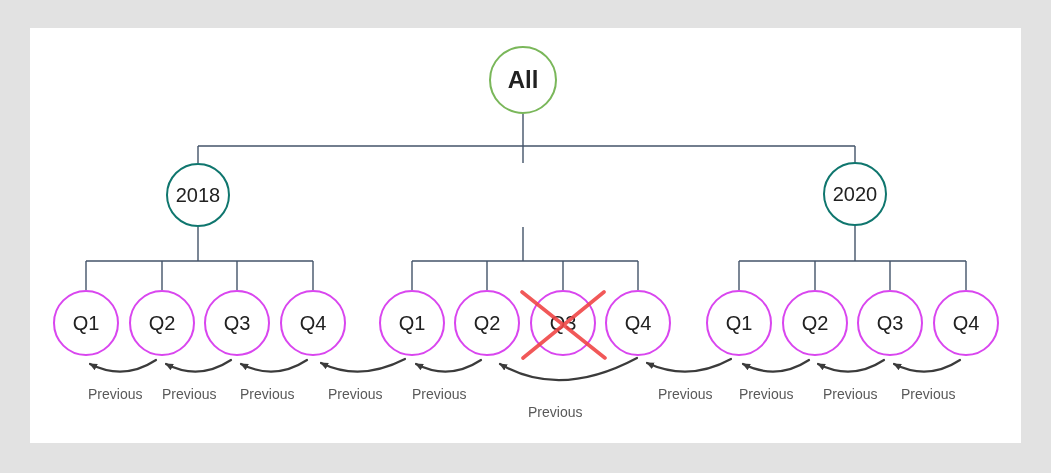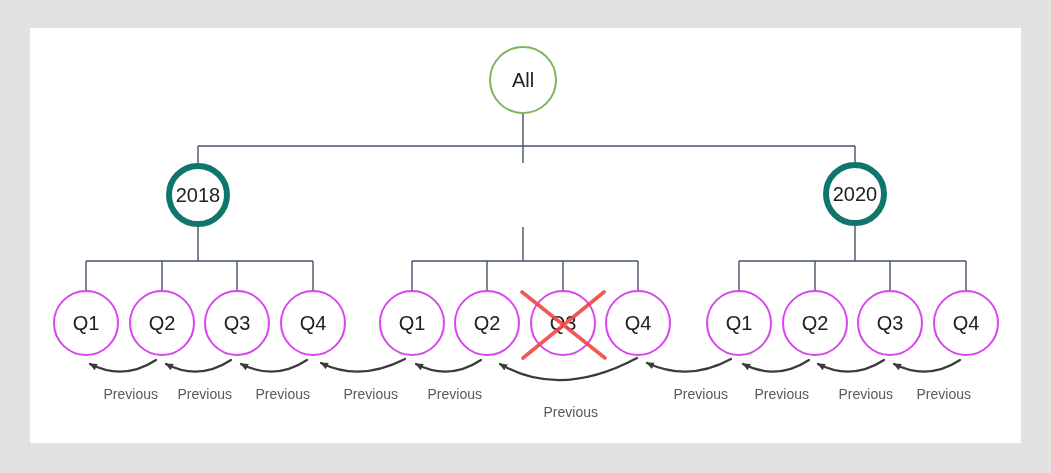--- a/index.html
+++ b/index.html
@@ -15,25 +15,25 @@
   }
   svg.layer{position:absolute;left:0;top:0;pointer-events:none;}
   #connector-layer{z-index:1;}
   #cross-layer{z-index:3;}
   .node{
     position:absolute;z-index:2;border-radius:50%;background:#fff;
     display:flex;align-items:center;justify-content:center;
     color:#212121;box-sizing:border-box;
   }
   .node span{line-height:1;}
-  .root-node{border:2px solid #7ab75a;width:68px;height:68px;font-size:20px;}
-  .year-node{border:6px solid #0f766e;width:64px;height:64px;font-size:20px;}
+  .root-node{border:2px solid #7ab75a;width:68px;height:68px;font-size:24px;font-weight:bold;}
+  .year-node{border:2px solid #0f766e;width:64px;height:64px;font-size:20px;}
   .quarter-node{border:2px solid #d946ef;width:66px;height:66px;font-size:20px;}
   .prev-label{
-    position:absolute;z-index:2;width:70px;text-align:right;
+    position:absolute;z-index:2;width:70px;text-align:left;
     font-size:14px;color:#595959;
   }
 </style>
 </head>
 <body>
 
 <div class="slide">
 
   <svg id="connector-layer" class="layer" width="991" height="415" viewBox="0 0 991 415">
     <defs>

